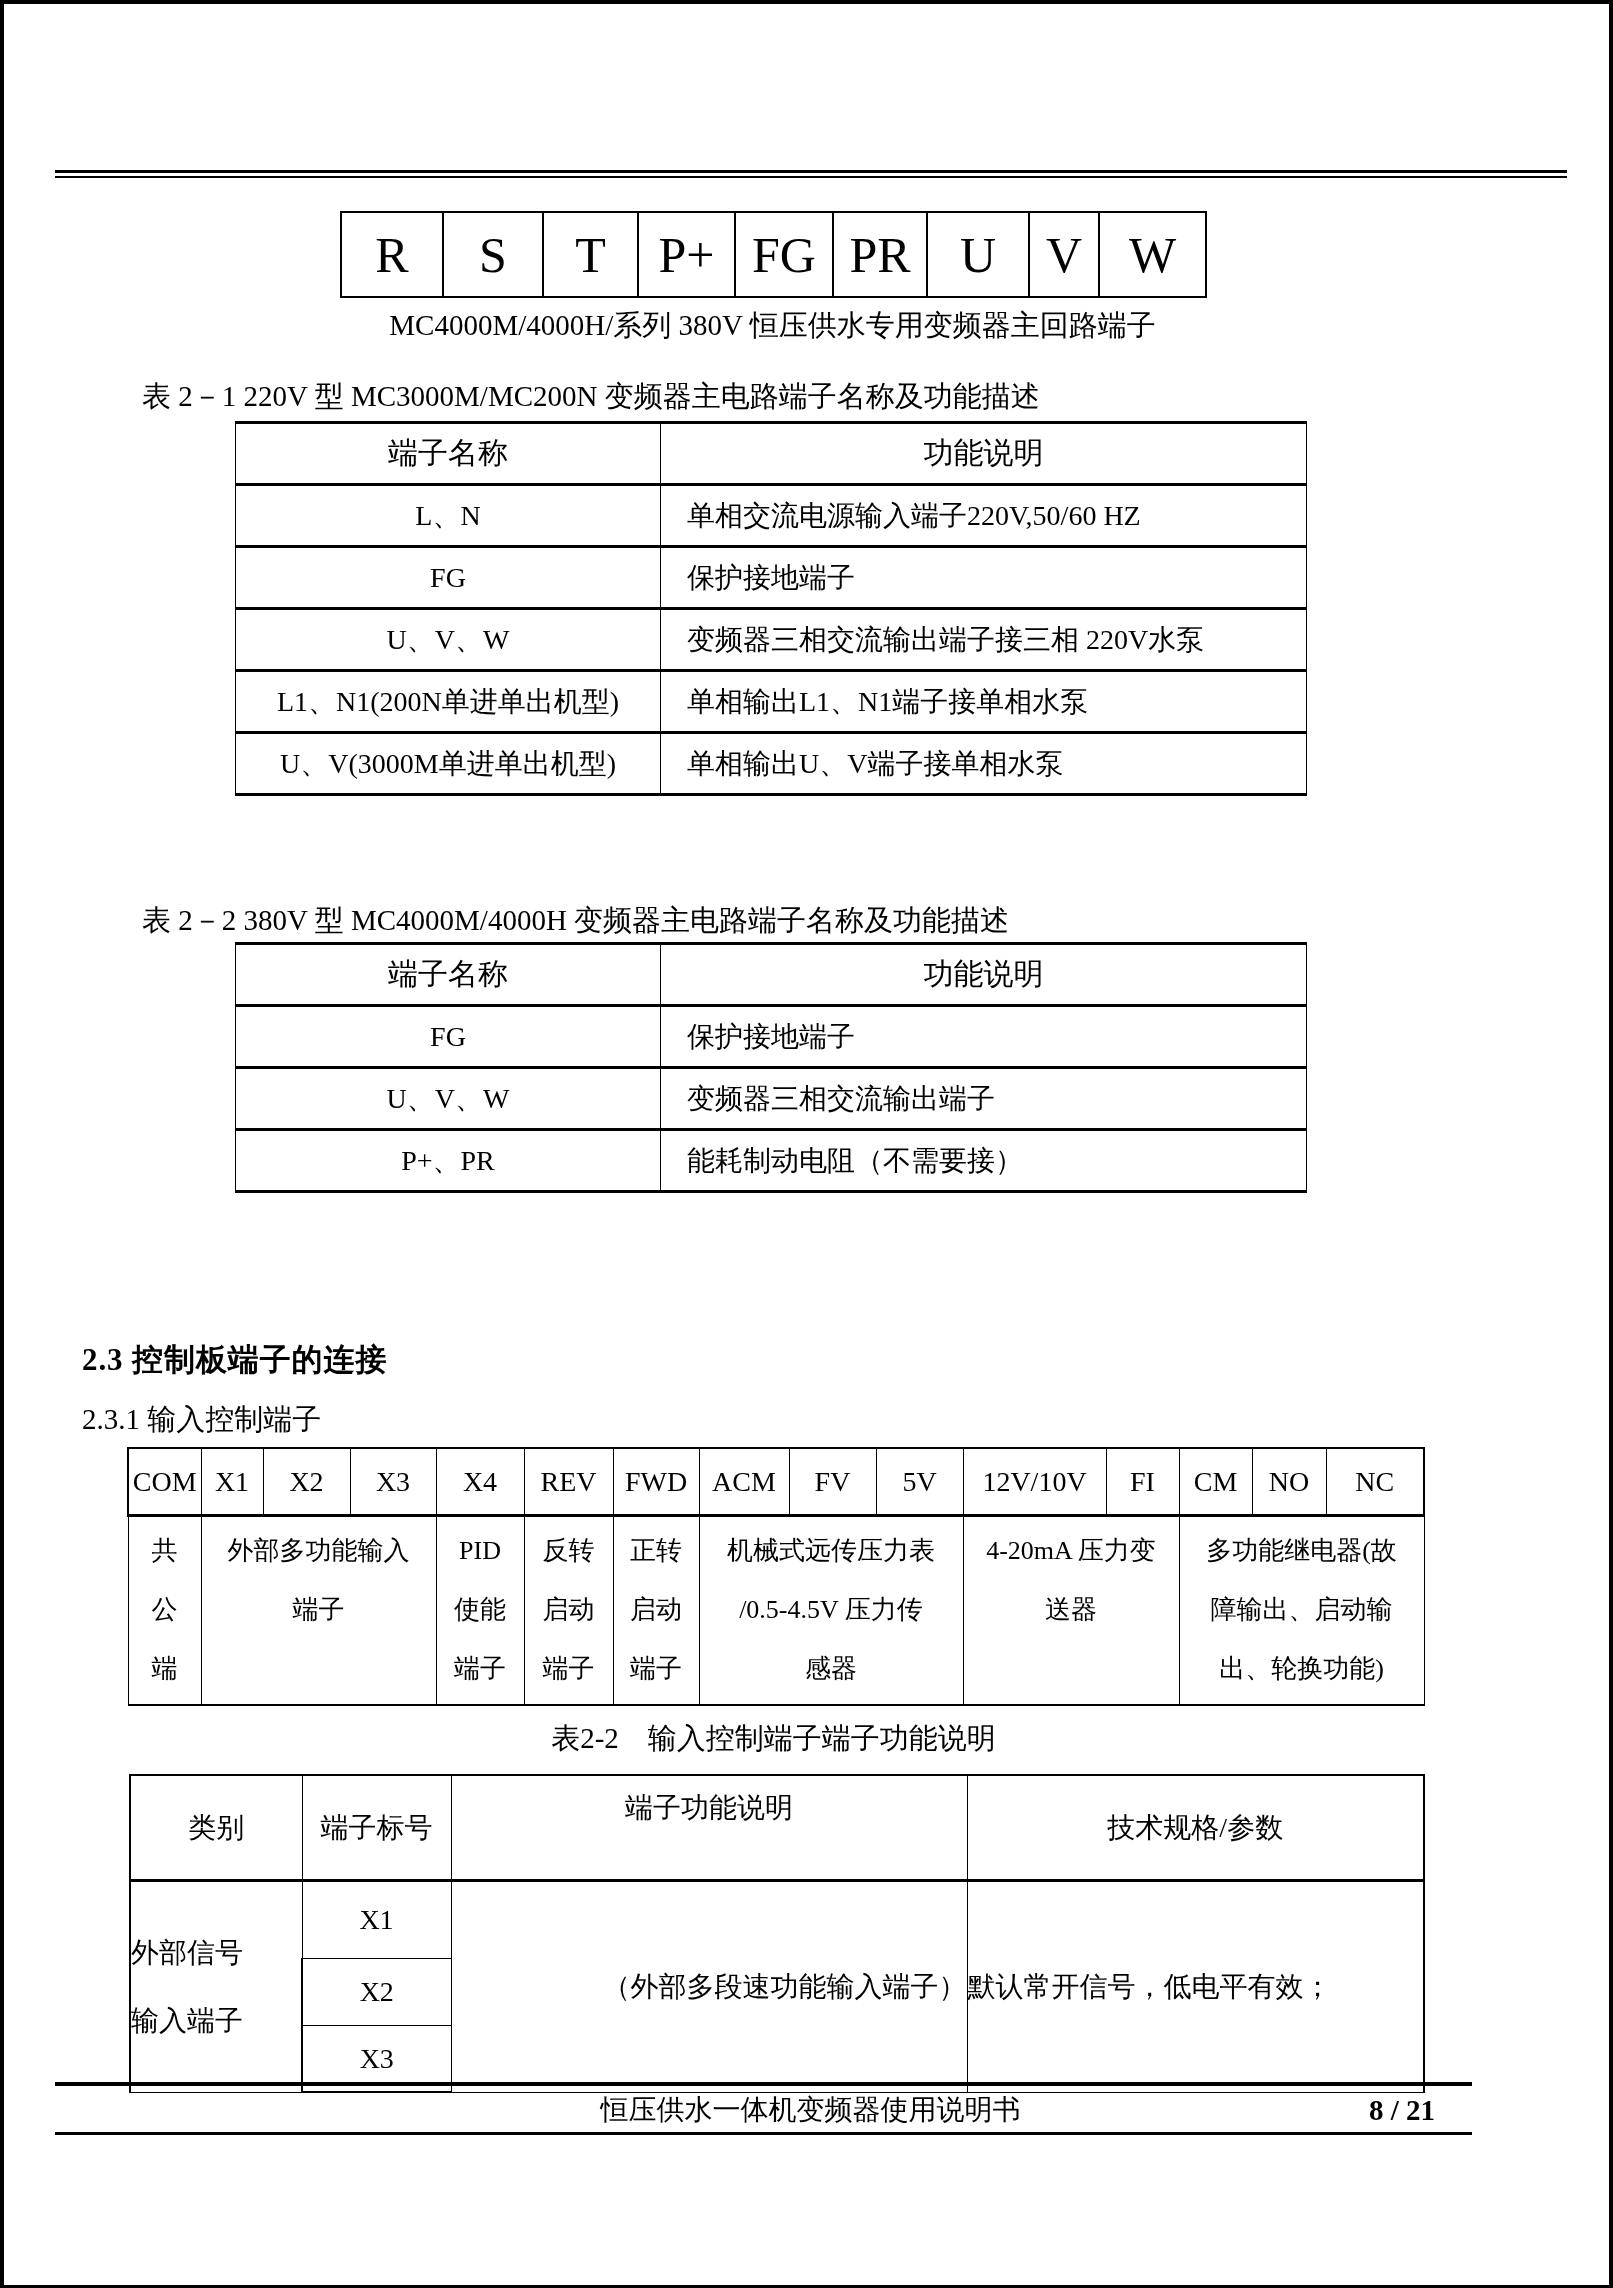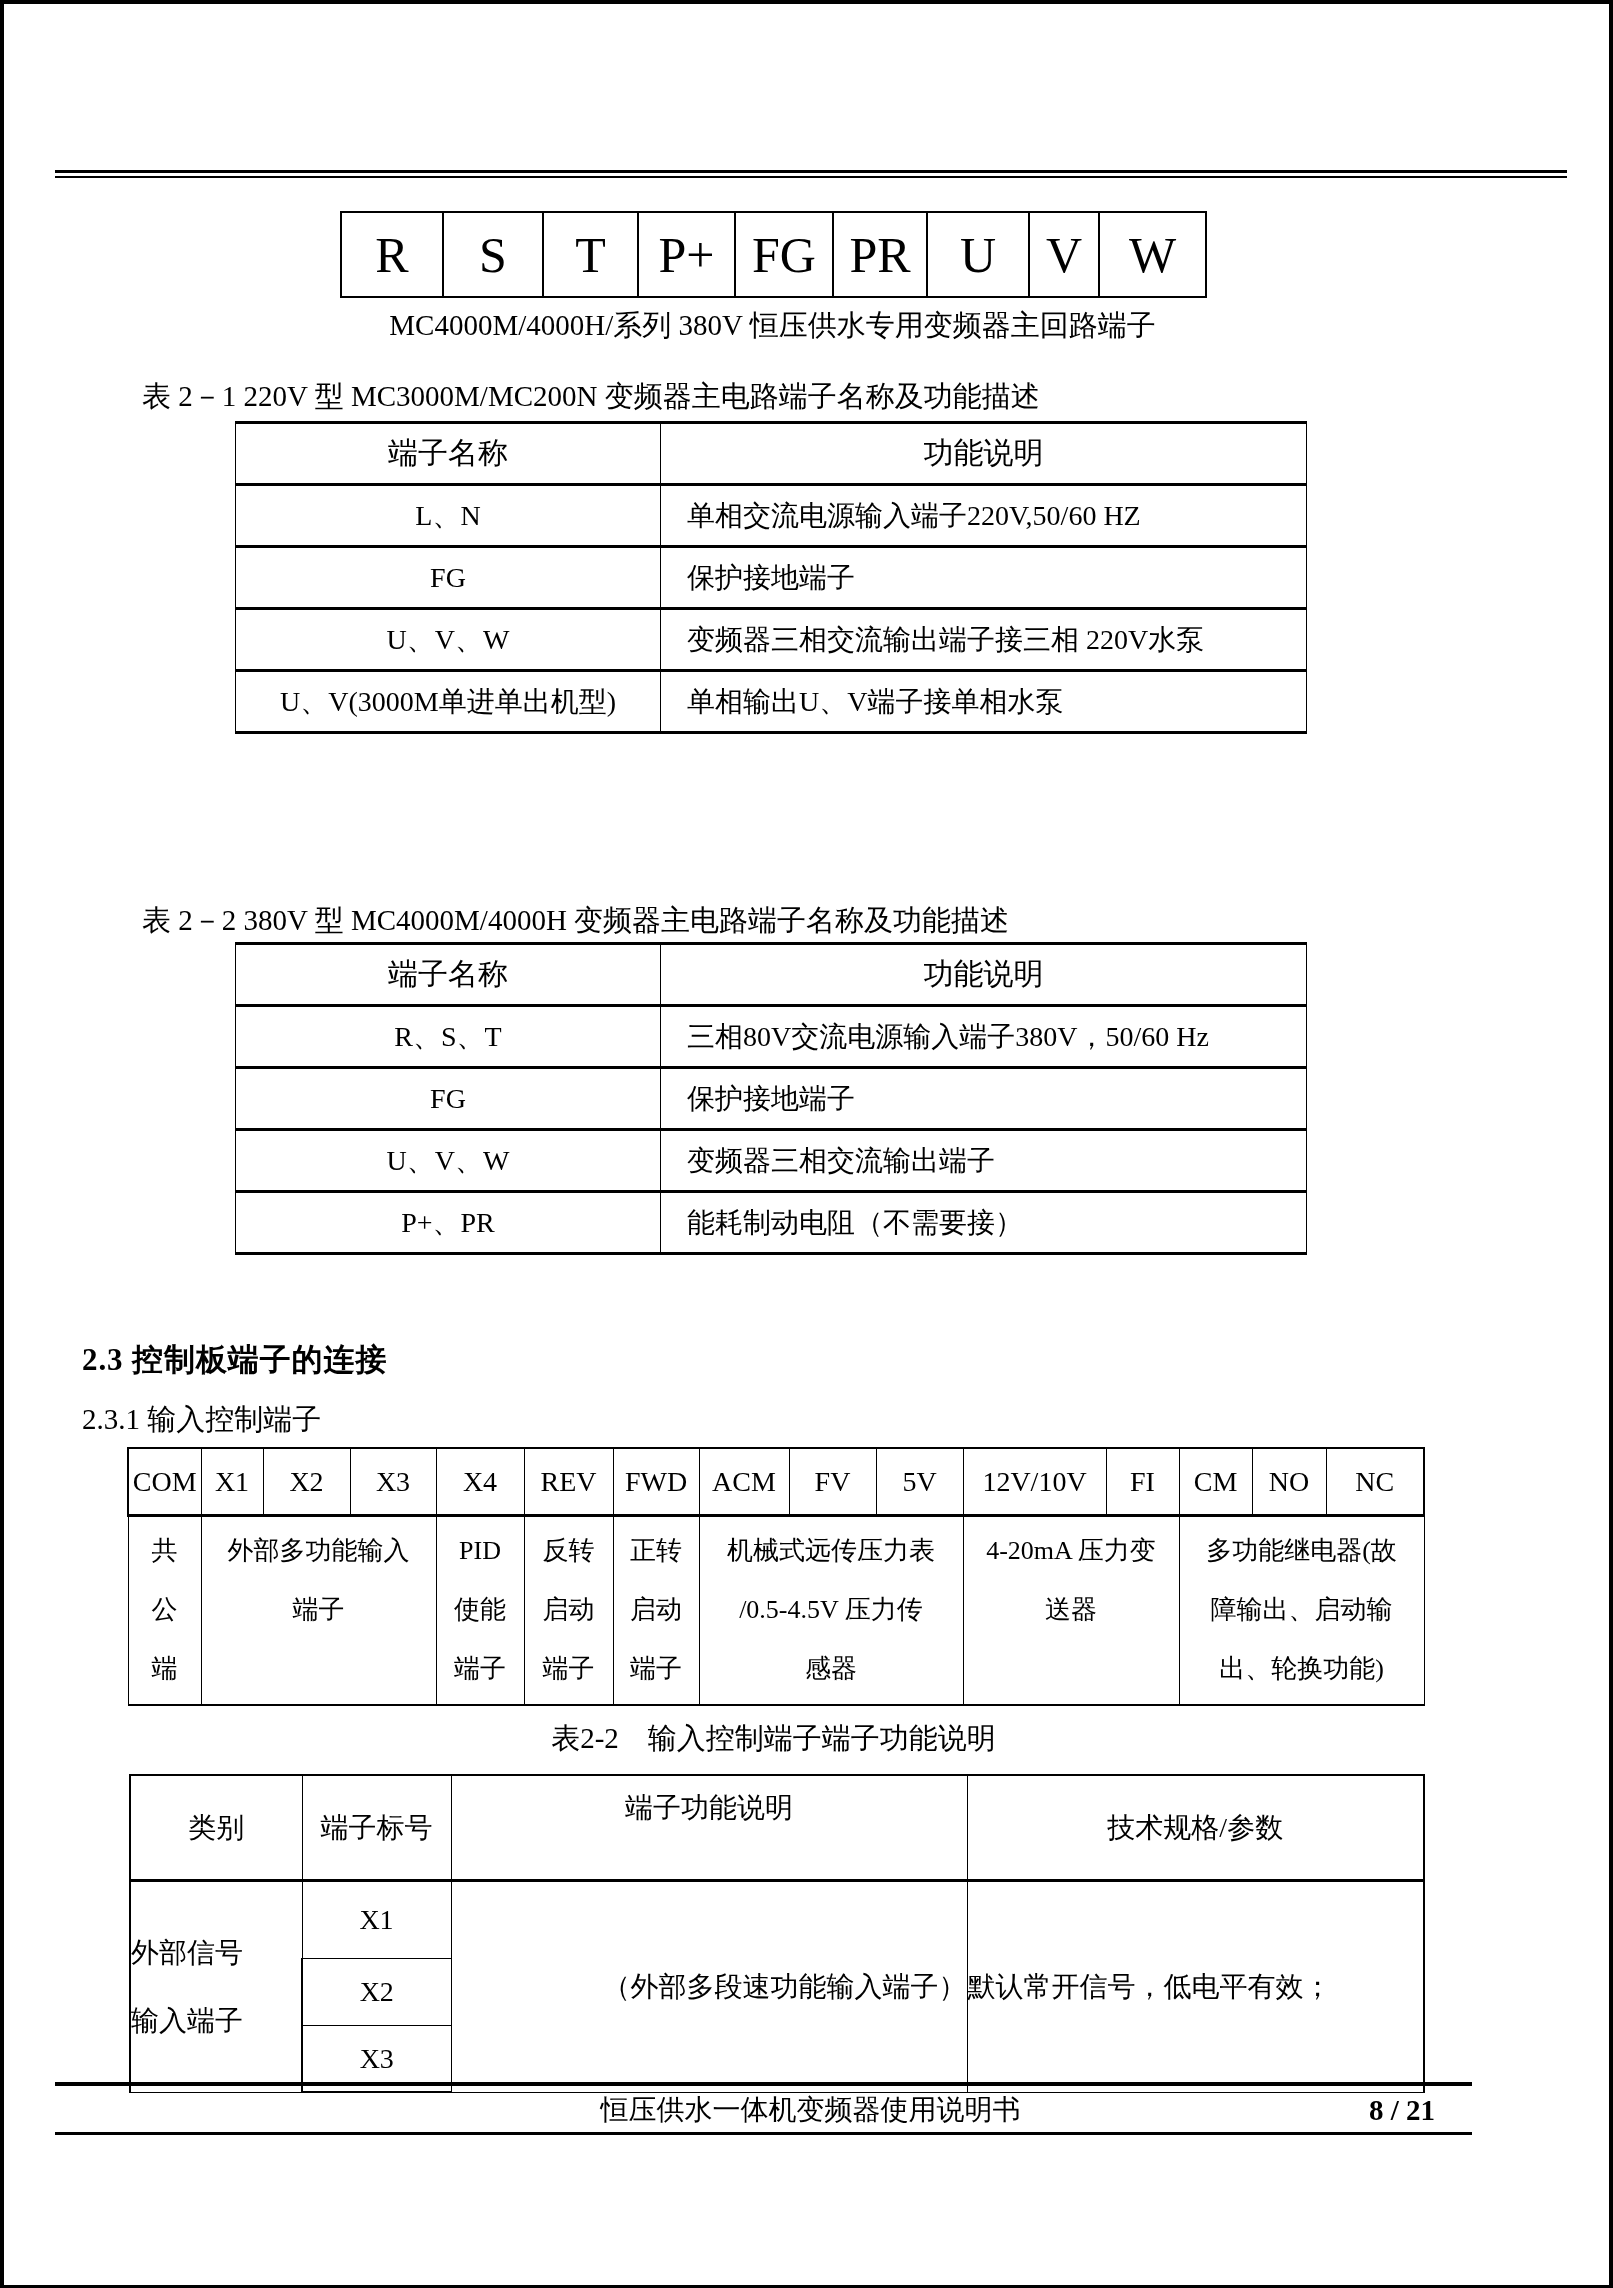--- a/index.html
+++ b/index.html
@@ -192,40 +192,40 @@
     </tr>
     <tr>
       <td class="c-name">FG</td>
       <td class="c-desc">保护接地端子</td>
     </tr>
     <tr>
       <td class="c-name">U、V、W</td>
       <td class="c-desc">变频器三相交流输出端子接三相 220V水泵</td>
     </tr>
     <tr>
+      <td class="c-name">L1、N1(200N单进单出机型)</td>
+      <td class="c-desc">单相输出L1、N1端子接单相水泵</td>
+    </tr>
+    <tr>
       <td class="c-name">U、V(3000M单进单出机型)</td>
       <td class="c-desc">单相输出U、V端子接单相水泵</td>
     </tr>
   </tbody>
     </table>
 
   <div class="tbl-caption cap22">表 2－2 380V 型 MC4000M/4000H 变频器主电路端子名称及功能描述</div>
   <table class="main-table t22">
     <colgroup>
         <col style="width:425px">
         <col style="width:646px">
       </colgroup>
     <tbody>
         <tr>
       <th>端子名称</th>
       <th>功能说明</th>
-    </tr>
-    <tr>
-      <td class="c-name">R、S、T</td>
-      <td class="c-desc">三相80V交流电源输入端子380V，50/60 Hz</td>
     </tr>
     <tr>
       <td class="c-name">FG</td>
       <td class="c-desc">保护接地端子</td>
     </tr>
     <tr>
       <td class="c-name">U、V、W</td>
       <td class="c-desc">变频器三相交流输出端子</td>
     </tr>
     <tr>

